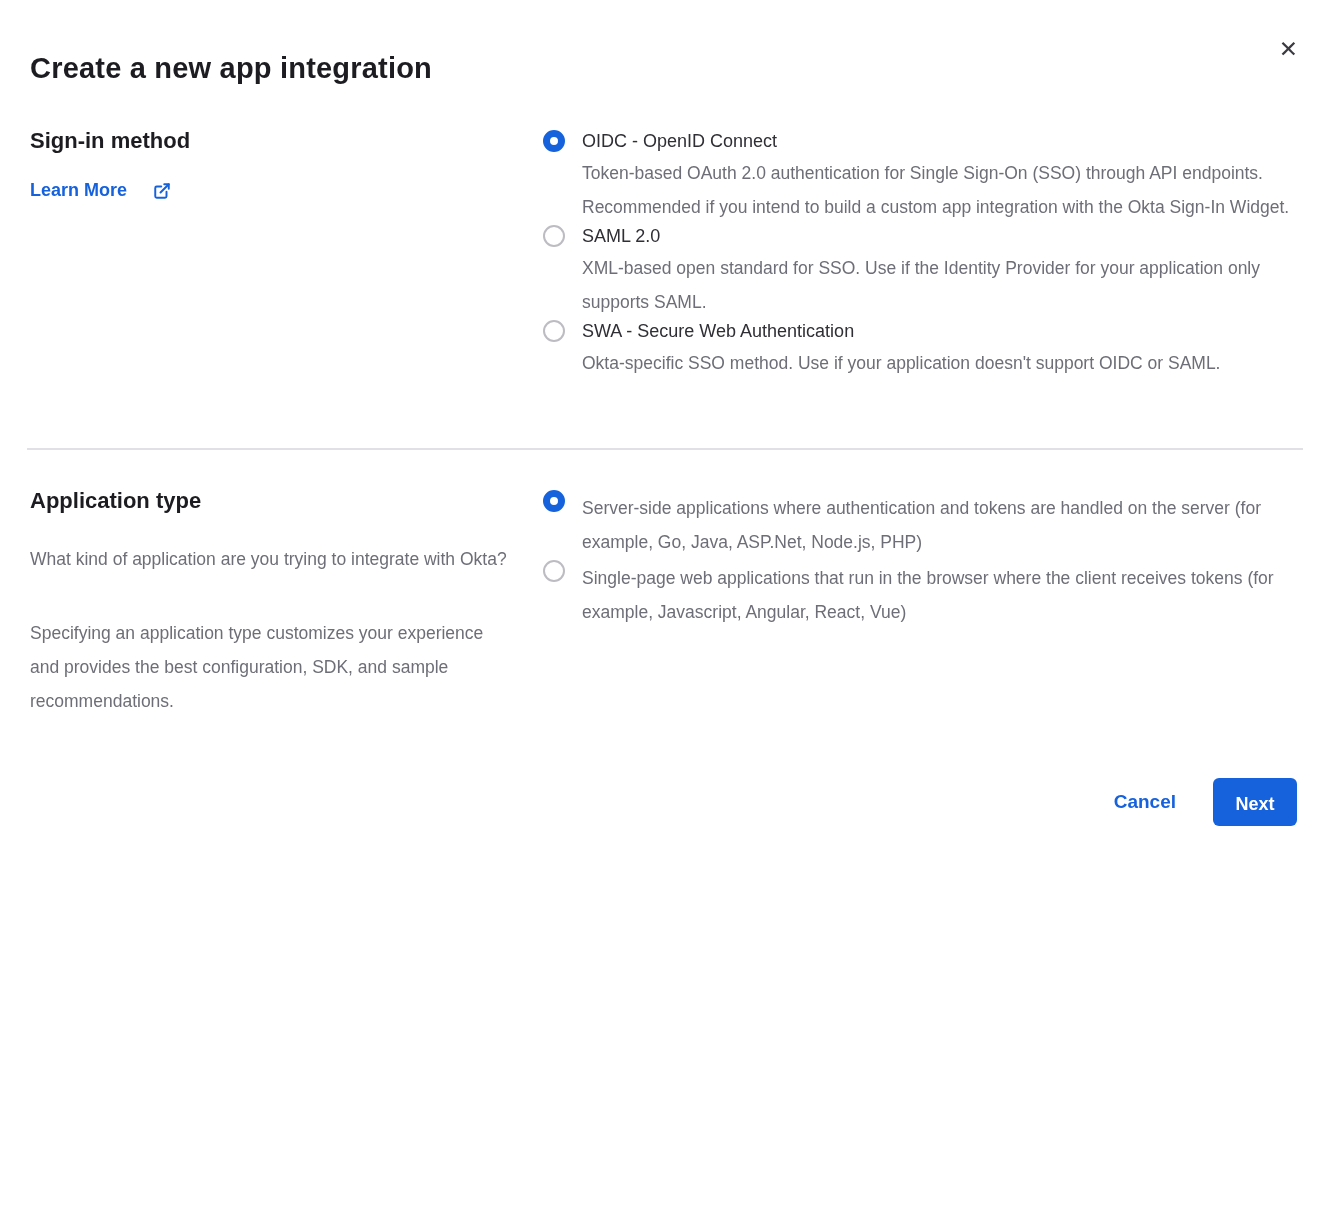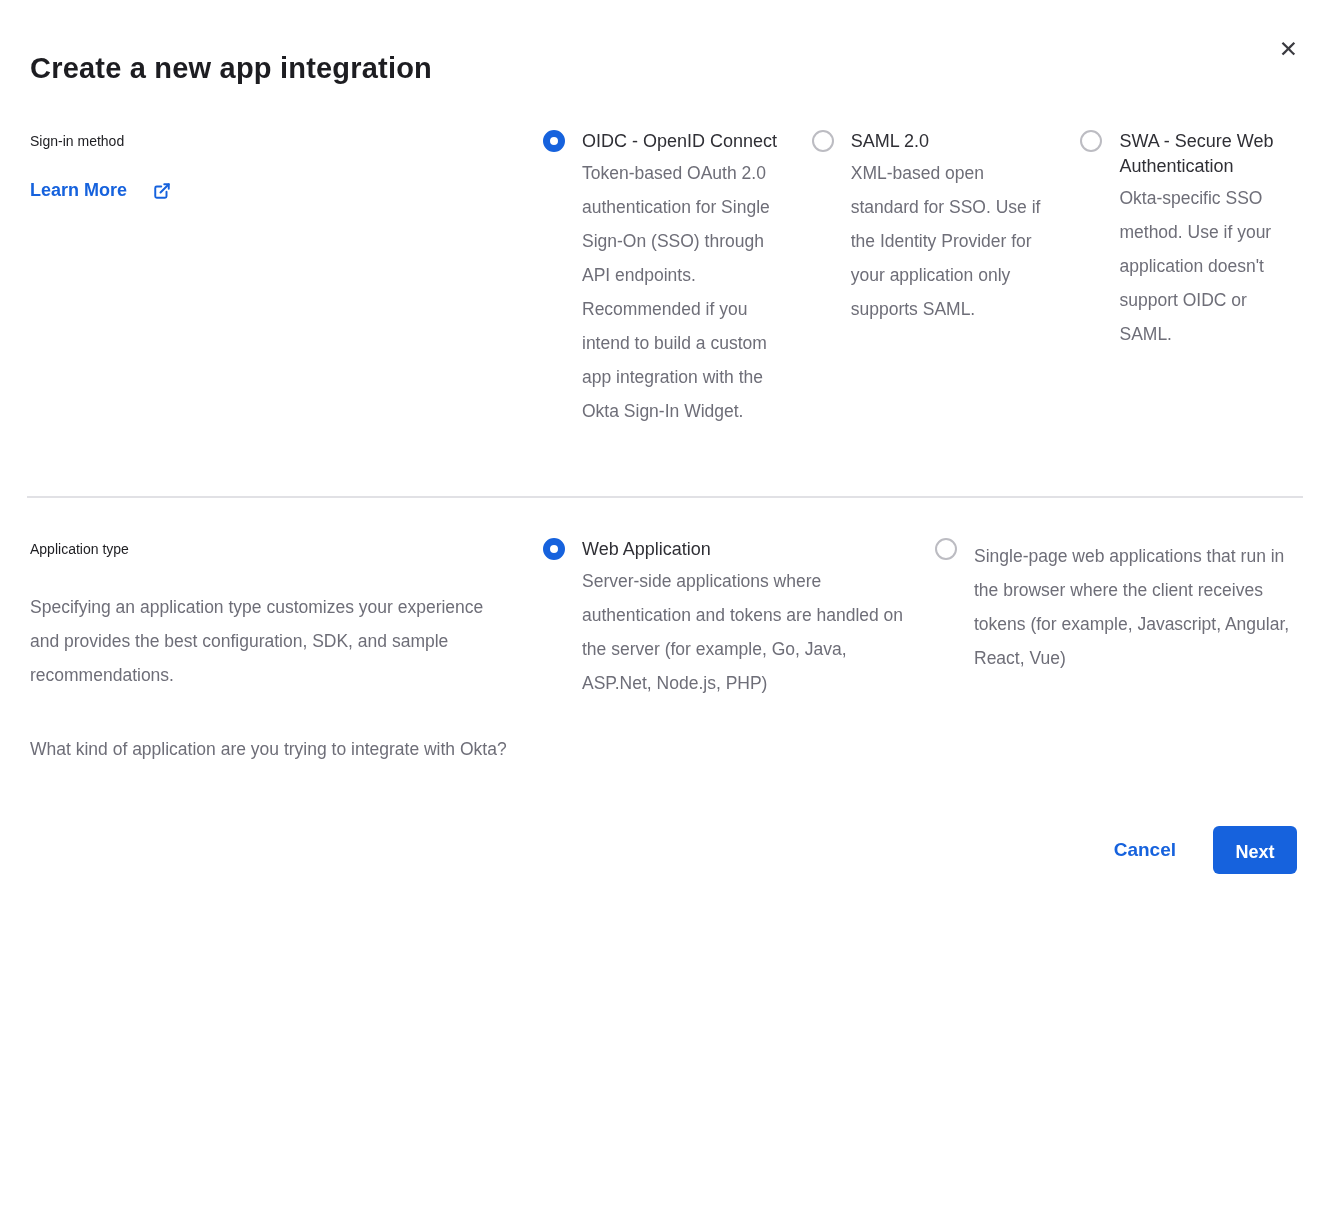--- a/index.html
+++ b/index.html
@@ -35,22 +35,22 @@
     color: #1d1d21;
   }
 
   .section {
     display: grid;
     grid-template-columns: 513px 1fr;
     margin-top: 44px;
   }
   .section-left { max-width: 480px; }
   .section-heading {
-    font-size: 14px;
-    font-weight: 400;
+    font-size: 22px;
+    font-weight: 700;
     color: #1d1d21;
     line-height: 24px;
   }
   .learn-more {
     margin-top: 27px;
     display: inline-flex;
     align-items: center;
     gap: 26px;
     color: #1662dd;
     font-weight: 700;
@@ -61,21 +61,21 @@
   .learn-more svg { display: block; }
 
   .left-para {
     margin-top: 29px;
     font-size: 17.5px;
     line-height: 34px;
     color: #6e6e78;
   }
   .left-para + .left-para { margin-top: 40px; }
 
-  .options { display: flex; flex-direction: row; gap: 30px; }
+  .options { display: flex; flex-direction: column; }
   .option { display: flex; align-items: flex-start; gap: 17px; }
   .radio {
     flex: 0 0 auto;
     width: 22px;
     height: 22px;
     margin-top: 1px;
     border-radius: 50%;
     border: 2px solid #bcbcc2;
     background: #ffffff;
     cursor: pointer;
@@ -184,29 +184,28 @@
 
 
     </div>
   </div>
 
   <hr class="divider">
 
   <div class="section app-type">
     <div class="section-left">
       <div class="section-heading">Application type</div>
+      <div class="left-para">What kind of application are you trying to integrate with Okta?</div>
       <div class="left-para">Specifying an application type customizes your experience and provides the best configuration, SDK, and sample recommendations.</div>
-      <div class="left-para">What kind of application are you trying to integrate with Okta?</div>
     </div>
     <div class="options">
 
       <div class="option">
         <span class="radio selected"></span>
         <div>
-          <div class="option-label">Web Application</div>
           <div class="option-desc">Server-side applications where authentication and tokens are handled on the server (for example, Go, Java, ASP.Net, Node.js, PHP)</div>
         </div>
       </div>
 
       <div class="option">
         <span class="radio"></span>
         <div>
           <div class="option-desc">Single-page web applications that run in the browser where the client receives tokens (for example, Javascript, Angular, React, Vue)</div>
         </div>
       </div>

